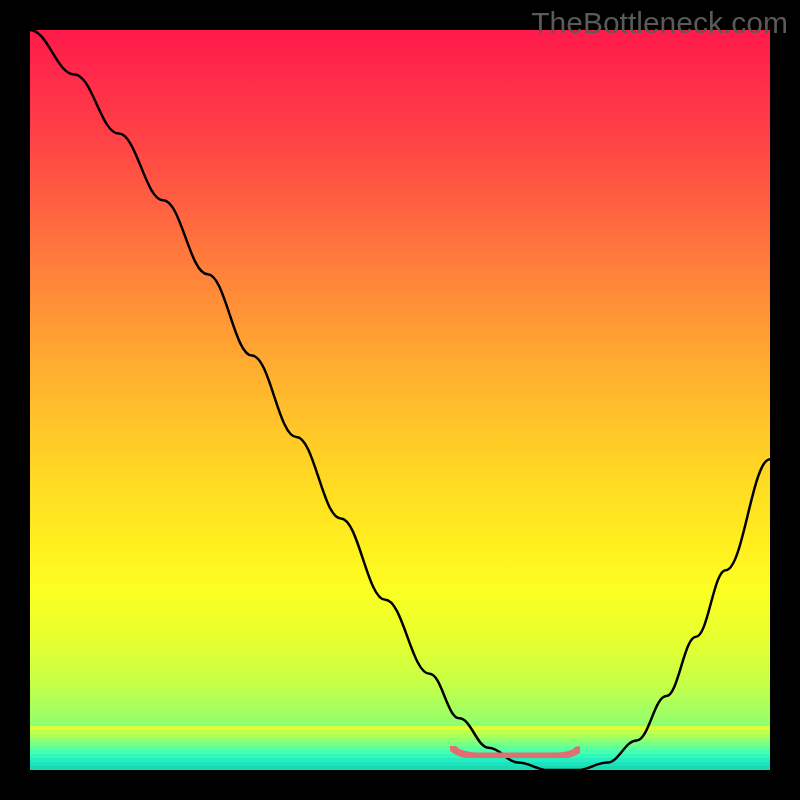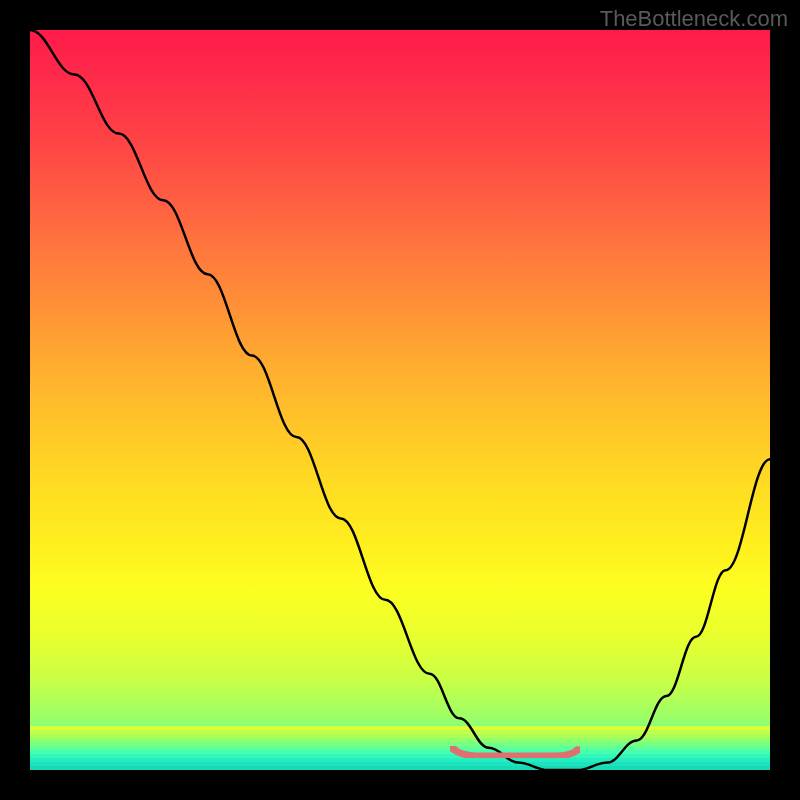--- a/index.html
+++ b/index.html
@@ -9,21 +9,21 @@
     background: #000;
     position: relative;
     overflow: hidden;
     font-family: Arial, sans-serif;
   }
   .watermark {
     position: absolute;
     top: 6px;
     right: 12px;
     color: #5a5a5a;
-    font-size: 22px;
+    font-size: 30px;
     font-weight: 500;
     z-index: 10;
     text-align: right;
   }
   .chart-area {
     position: absolute;
     left: 30px;
     top: 30px;
     width: 740px;
     height: 740px;

